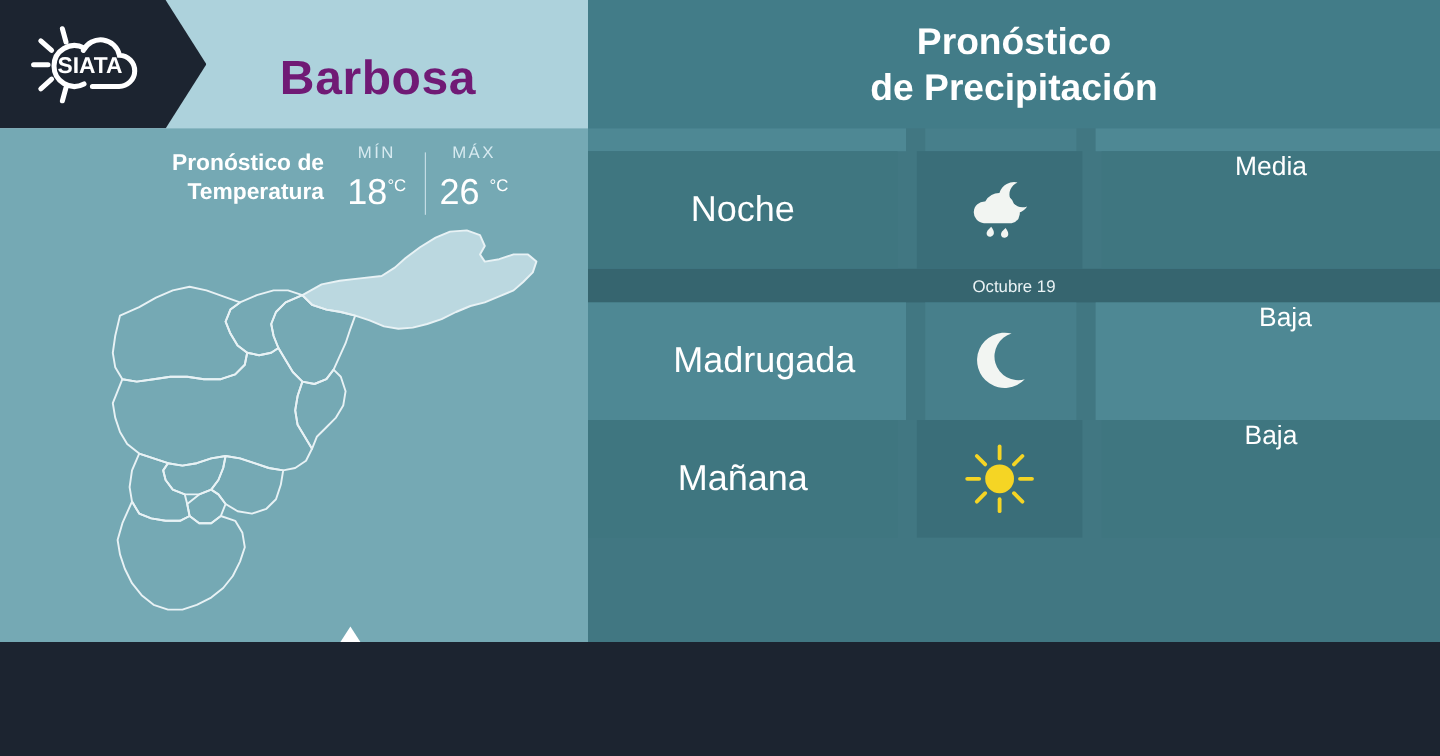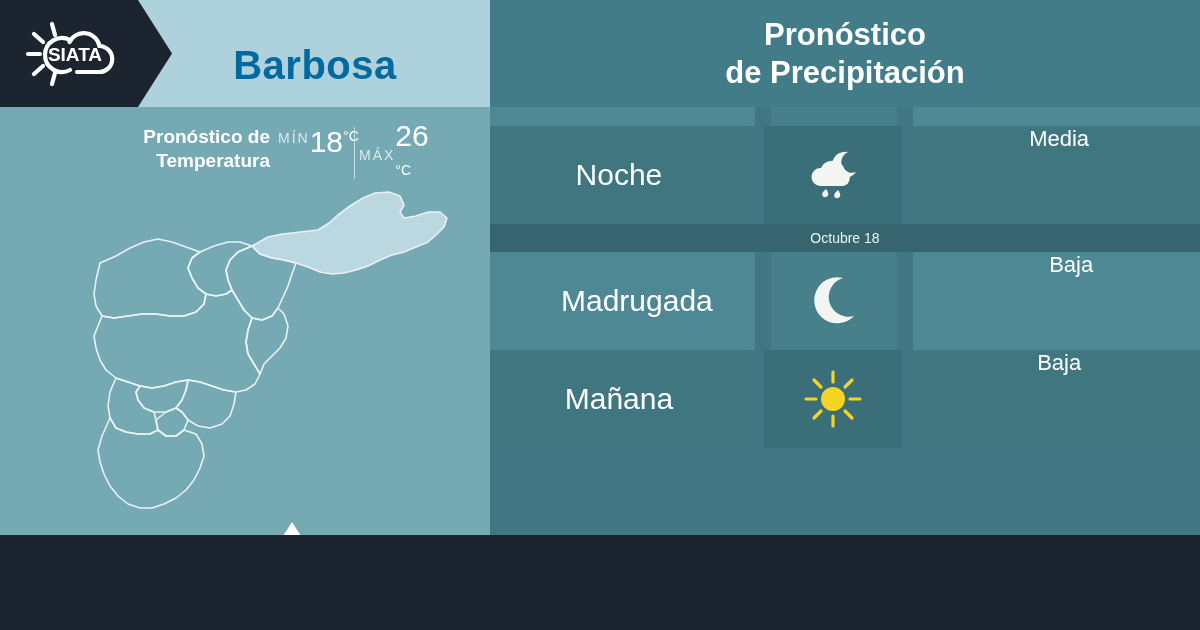--- a/index.html
+++ b/index.html
@@ -9,36 +9,36 @@
     background:#1C2430;
   }
   #app{position:relative;width:1200px;height:630px;}
 
   
   .left-panel{position:absolute;left:0;top:0;width:490px;height:535px;background:#75A9B4;}
   .city-banner{position:absolute;left:0;top:0;width:490px;height:107px;background:#ADD2DC;}
   .city-name{
     position:absolute;left:140px;top:0;width:350px;height:130px;
     display:flex;align-items:center;justify-content:center;
-    font-size:40px;font-weight:bold;color:#0369a1;letter-spacing:.5px;
+    font-size:40px;font-weight:bold;color:#701a75;letter-spacing:.5px;
   }
   .logo-shape{
     position:absolute;left:0;top:0;width:172px;height:107px;background:#1C2430;
     clip-path:polygon(0 0, 138px 0, 172px 53.5px, 138px 107px, 0 107px);
   }
   .logo-inner{position:absolute;left:14px;top:14px;width:120px;height:80px;}
 
   
   .temp-block{position:absolute;left:0;top:107px;width:437px;height:92px;}
   .temp-title{
     position:absolute;left:75px;top:18px;width:195px;
     text-align:right;color:#fff;font-size:19px;font-weight:bold;line-height:24px;
   }
   .temp-vals{position:absolute;left:278px;top:12px;display:flex;align-items:flex-start;}
-  .temp-col{display:flex;align-items:center;width:72px;}
+  .temp-col{display:flex;flex-direction:column;align-items:center;width:72px;}
   .temp-lbl{font-size:14px;color:#D7EAF0;letter-spacing:2px;margin-bottom:2px;}
   .temp-num{font-size:30px;color:#fff;font-weight:300;line-height:34px;}
   .temp-num sup{font-size:14px;vertical-align:super;}
   .temp-div{width:1px;height:52px;background:#C3DCE4;margin:8px 4px 0 4px;}
 
   
   .map-wrap{position:absolute;left:0;top:190px;width:490px;height:345px;}
   .north{position:absolute;left:277px;top:332px;width:30px;text-align:center;color:#fff;}
   .north-arrow{width:0;height:0;margin:0 auto;border-left:9px solid transparent;border-right:9px solid transparent;border-bottom:14px solid #fff;}
   .north-label{font-size:20px;font-weight:bold;line-height:20px;margin-top:-1px;}
@@ -193,21 +193,21 @@
           <path fill="#F2F5F2" d="M18 42 a9 9 0 0 1 1 -18 a13 13 0 0 1 24 2 a8.5 8.5 0 0 1 -2 16 z"></path>
           <path fill="#F2F5F2" d="M24 45 c3 4 3 7 0 8 c-3 1 -5 -2 -3 -5 z"></path>
           <path fill="#F2F5F2" d="M36 46 c3 4 3 7 0 8 c-3 1 -5 -2 -3 -5 z"></path>
         </svg>
       </div>
       <div class="c-prob">
         <span>Media</span>
       </div>
     </div>
 
-    <div class="date-band">Octubre 18</div>
+    <div class="date-band">Octubre 19</div>
 
     <div class="frow rowlight">
       <div class="c-label">
         <span>Madrugada</span>
       </div>
       <div class="c-icon">
         <svg width="62" height="62" viewBox="0 0 62 62">
           <path fill="#F2F5F2" d="M40 8 a23 23 0 1 0 11 38 a18 18 0 1 1 -11 -38 z"></path>
         </svg>
       </div>

